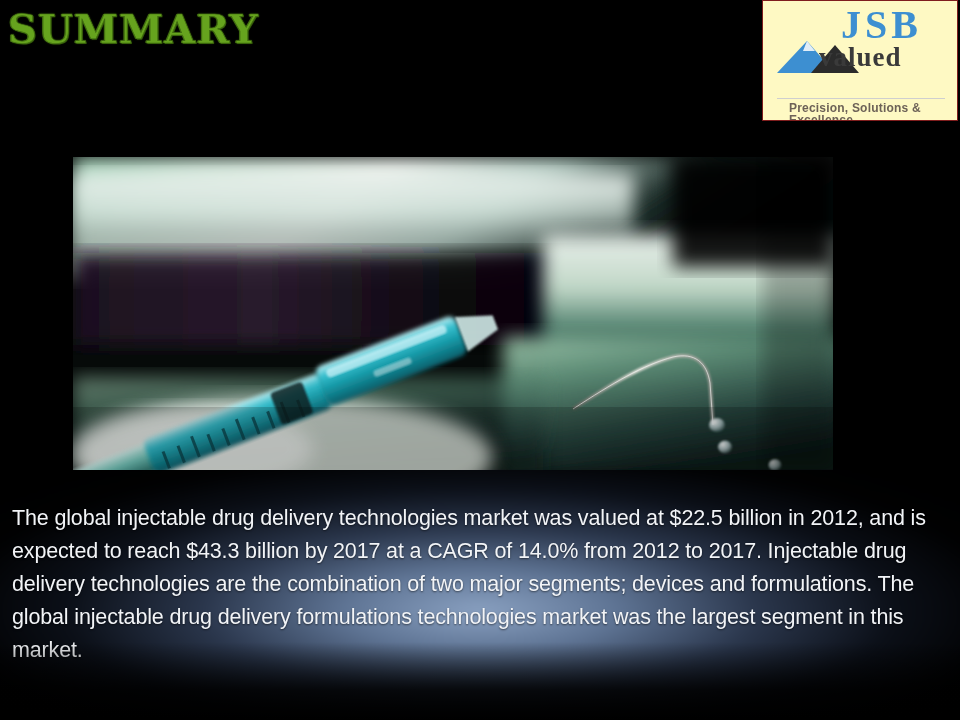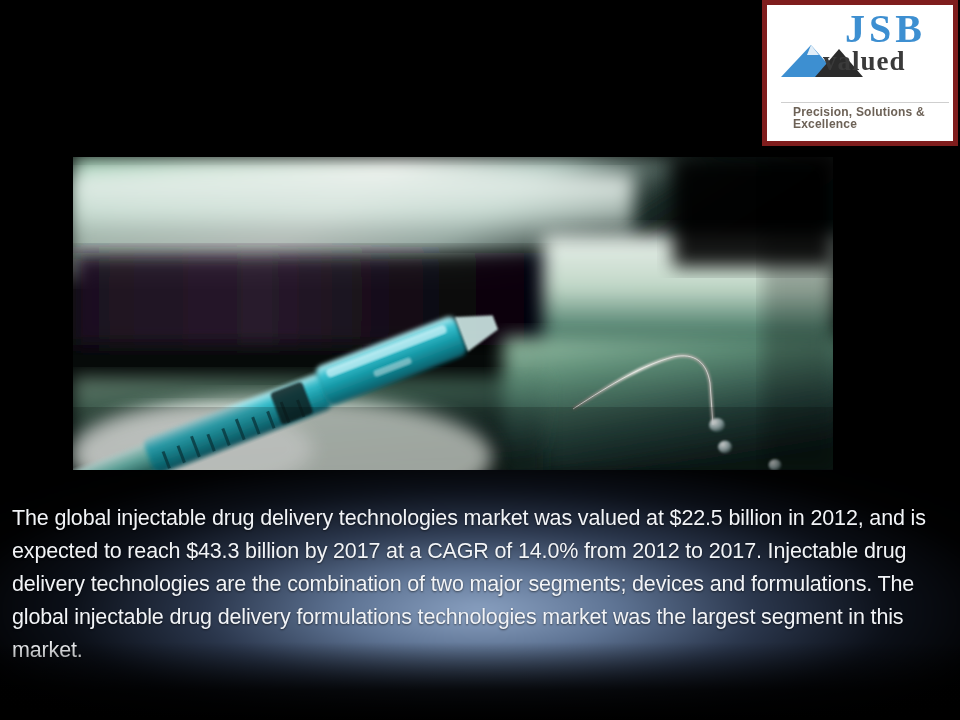--- a/index.html
+++ b/index.html
@@ -60,23 +60,23 @@
     -webkit-text-stroke: 0.6px #3e6a0f;
     white-space: nowrap;
   }
 
   
   #logo-box {
     position: absolute;
     left: 762px;
     top: 0px;
     width: 196px;
-    height: 146px;
-    background: #ffffff;
-    border: 5px solid #7f1d1d;
+    height: 121px;
+    background: #fef9c3;
+    border: 1px solid #7f1d1d;
     box-sizing: border-box;
     overflow: hidden;
   }
   #logo-inner { position: relative; width: 100%; height: 100%; }
   .logo-jsb {
     position: absolute;
     left: 78px; top: 3px;
     font-family: "Liberation Serif", serif;
     font-size: 40px;
     font-weight: bold;
@@ -151,20 +151,21 @@
     white-space: pre-wrap;
   }
 </style>
 </head>
 <body>
 
 <div id="slide">
 
   <div id="text-glow"></div>
 
+  <div id="title">Summary</div>
 
   <div id="logo-box">
     <div id="logo-inner">
       <div class="logo-jsb">JSB</div>
 
       <svg class="logo-mountains" viewBox="0 0 96 34">
         <polygon points="0,34 30,2 58,34" fill="#3d8fd1"></polygon>
         <polygon points="34,34 58,6 82,34" fill="#2b2b2b"></polygon>
         <polygon points="30,2 38,12 26,12" fill="#ffffff" opacity="0.85"></polygon>
       </svg>

